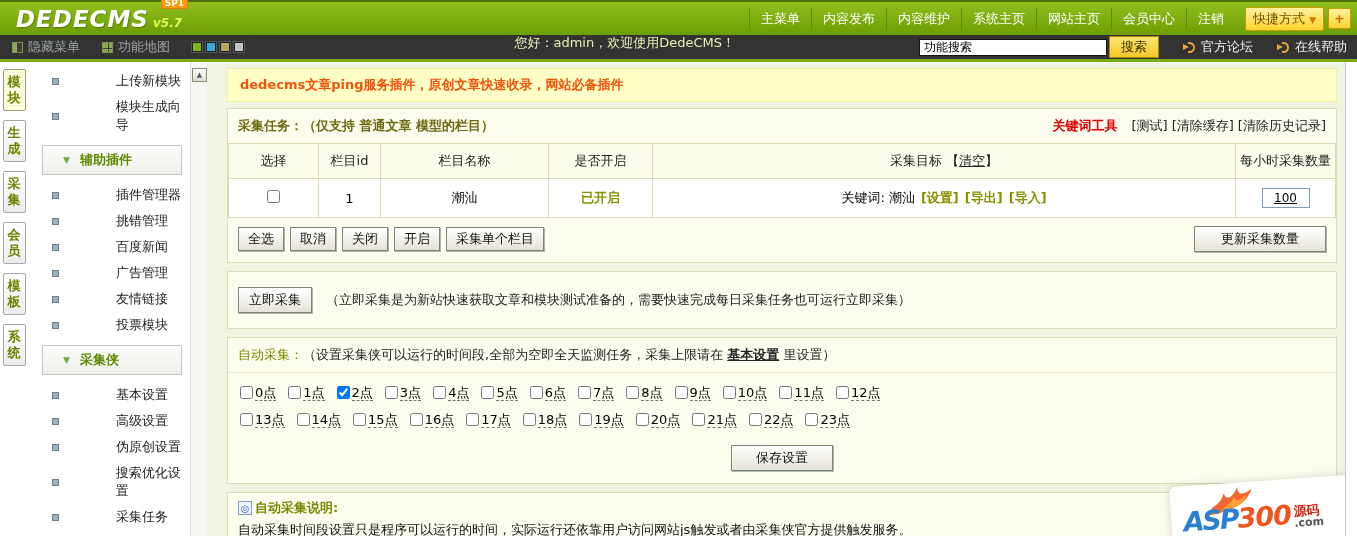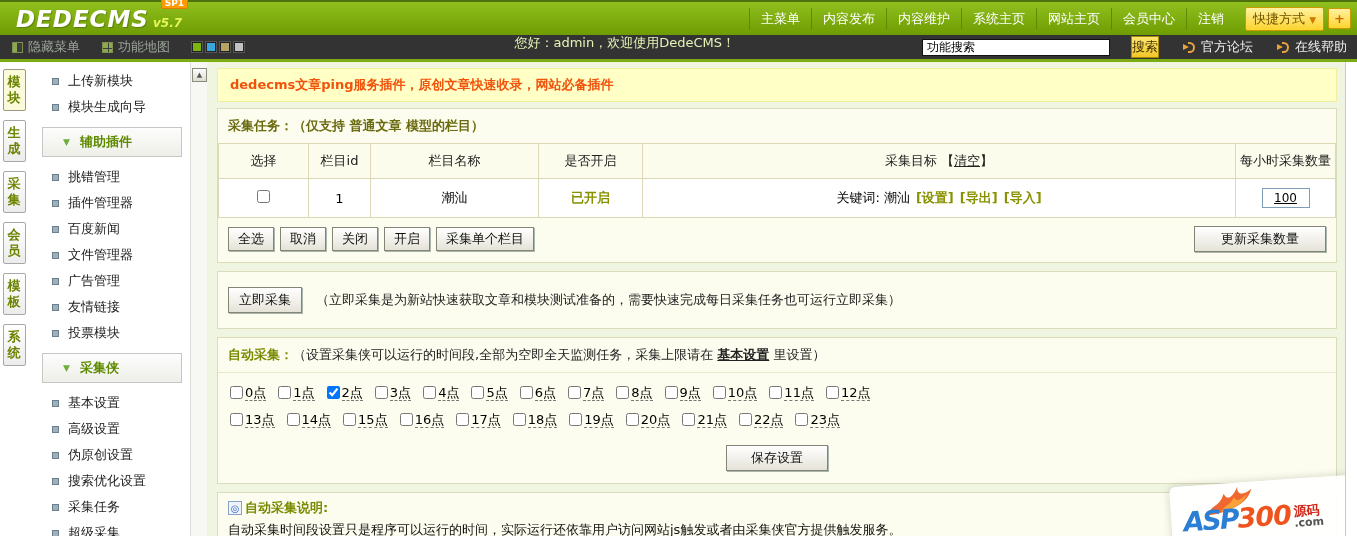--- a/index.html
+++ b/index.html
@@ -31,49 +31,49 @@
   .db-ico { display:inline-block; width:11px; height:11px; margin-right:5px; border:1px solid #7f8f4f;
             background:linear-gradient(90deg,#8ba94e 45%,#3d3d3d 45%); }
   .db-ico.grid { background:
       linear-gradient(#3d3d3d,#3d3d3d) 5px 0/1px 11px no-repeat,
       linear-gradient(#3d3d3d,#3d3d3d) 0 5px/11px 1px no-repeat, #8ba94e; }
   .swatches { display:flex; gap:4px; margin-right:auto; }
   .swatch { width:10px; height:10px; border:1px solid #222; outline:1px solid #555; cursor:pointer; }
   .func-search { width:188px; height:17px; border:1px solid #111; font-size:12px; padding:0 4px;
             font-family:inherit; }
   .search-btn { background:linear-gradient(#ffe671,#f3c728); border:1px solid #a88a00; color:#3d2e00;
-            padding:1px 0; margin-left:21px; cursor:pointer; font-size:13px; font-family:inherit; }
+            padding:1px 11px; margin-left:2px; cursor:pointer; font-size:13px; font-family:inherit; }
   .spk { position:relative; width:13px; height:12px; display:inline-block; margin:0 5px 0 24px; }
   .spk::before { content:""; position:absolute; left:0; top:3px; border-top:3px solid transparent;
             border-bottom:3px solid transparent; border-left:6px solid #e8a33d; }
   .spk::after { content:""; position:absolute; left:5px; top:1px; width:5px; height:7px;
             border:2px solid #e8a33d; border-left:none; border-radius:0 8px 8px 0; }
   .db-link { color:#eee; cursor:pointer; }
   .greenstrip { height:3px; background:#7cab13; }
 
   
   .content { position:absolute; top:62px; bottom:0; left:0; right:0; display:flex; background:#fff; }
   .tabs-col { width:28px; padding-top:7px; background:#fff; }
   .vtab { width:23px; margin:0 auto 9px; border:1px solid #a8a8a8; border-radius:2px;
           background:linear-gradient(#ffffff,#ececec); color:#6b8400; font-weight:bold;
           text-align:center; line-height:16px; padding:4px 0; word-break:break-all; cursor:pointer; }
   .vtab.active { background:#fbfbdc; border-color:#9a9a7a; }
   .menu-col { width:162px; background:#fff; padding-top:6px; overflow:hidden; }
-  .mi { display:flex; align-items:center; padding:4px 0 4px 24px; color:#1c1c1c; cursor:pointer; }
+  .mi { display:flex; align-items:center; padding:4px 0 4px 24px; color:#1c1c1c; cursor:pointer;gap:48px; }
   .mi .bullet { width:7px; height:7px; background:#9fb0bd; border:1px solid #6c7f8d; margin-right:9px; }
   .ghead { margin:7px 8px 7px 14px; border:1px solid #c6c6c6; background:linear-gradient(#fdfdfd,#efefe8);
           padding:5px 0 5px 20px; font-weight:bold; color:#5e8a00; cursor:pointer; display:flex; align-items:center; }
   .ghead .arr { color:#6fae3c; font-size:9px; margin-right:10px; }
   .mscroll { width:17px; background:#f7f7f3; border-left:1px solid #e0e0da; position:relative; }
   .scroll-up { position:absolute; top:6px; left:1px; width:15px; height:14px;
           background:linear-gradient(#fdfdfd,#dddcd4); border:1px solid #8a8a7a; color:#555;
           font-size:7px; line-height:12px; text-align:center; cursor:pointer; }
 
   
-  .main { flex:1; background:#f0f5e1; padding:6px 8px 0 10px; overflow:hidden; position:relative; }
+  .main { flex:1; background:#f0f5e1; padding:6px 8px 0 20px; overflow:hidden; position:relative; }
   .right-spacer { width:12px; background:#fff; border-left:1px solid #c9c9c9; }
 
   .banner { background:#ffffc6; border:1px solid #efef9e; color:#f2530a; font-weight:bold;
           padding:7px 12px; margin-bottom:6px; }
   .box { background:#fdfdef; border:1px solid #dcdcba; margin-bottom:8px; }
   .box-hd { display:flex; align-items:center; padding:8px 10px; }
   .task-title { color:#6a6a10; font-weight:bold; }
   .kw-area { margin-left:auto; }
   .kw-tool { color:#dd0000; font-weight:bold; margin-right:6px; }
   .kwlink { color:#222; margin-left:4px; cursor:pointer; }
@@ -91,21 +91,21 @@
   .btn { background:linear-gradient(#ffffff,#e5e3d8); border:1px solid #848474;
           box-shadow:1px 1px 0 rgba(70,95,95,.45); padding:2px 9px; font-size:13px; color:#111;
           cursor:pointer; font-family:inherit; }
   .btnrow { display:flex; align-items:center; gap:6px; padding:8px 10px 10px; }
   .update-btn { margin-left:auto; padding:3px 26px; }
 
   .now-box { display:flex; align-items:center; padding:15px 10px; }
   .now-btn { padding:3px 10px; margin-right:14px; }
   .now-note { color:#222; }
 
-  .auto-title { color:#7a8a00; font-weight:bold; }
+  .auto-title { color:#7a8a00; font-weight:normal; }
   .auto-note { color:#222; }
   .auto-note .ln { text-decoration:underline; font-weight:bold; cursor:pointer; }
   .hours { border-top:1px solid #e8e8cc; padding:8px 12px 2px; }
   .hour-row { line-height:27px; }
   .hour-label { display:inline-flex; align-items:center; margin-right:12px; cursor:pointer; }
   .hour-label input { width:13px; height:13px; margin:0 2px 0 0; }
   .hour-label .hl-text { border-bottom:1px dashed #777; line-height:15px; }
   .save-row { text-align:center; padding:8px 0 12px; }
   .save-btn { padding:3px 24px; }
 
@@ -199,33 +199,29 @@
       <div class="mi">
         <span class="bullet"></span>
         <span>模块生成向导</span>
       </div>
       <div class="ghead">
         <span class="arr">▼</span>
         <span>辅助插件</span>
       </div>
       <div class="mi">
         <span class="bullet"></span>
+        <span>插件管理器</span>
+      </div>
+      <div class="mi">
+        <span class="bullet"></span>
         <span>挑错管理</span>
       </div>
       <div class="mi">
         <span class="bullet"></span>
-        <span>插件管理器</span>
-      </div>
-      <div class="mi">
-        <span class="bullet"></span>
         <span>百度新闻</span>
-      </div>
-      <div class="mi">
-        <span class="bullet"></span>
-        <span>文件管理器</span>
       </div>
       <div class="mi">
         <span class="bullet"></span>
         <span>广告管理</span>
       </div>
       <div class="mi">
         <span class="bullet"></span>
         <span>友情链接</span>
       </div>
       <div class="mi">
@@ -266,20 +262,24 @@
     <div class="scroll-up">▲</div>
   </div>
 
   <div class="main">
 
     <div class="banner">dedecms文章ping服务插件，原创文章快速收录，网站必备插件</div>
 
     <div class="box">
       <div class="box-hd">
         <span class="task-title">采集任务：（仅支持 普通文章 模型的栏目）</span>
+        <span class="kw-area">
+          <span class="kw-tool">关键词工具</span>
+          <span id="kwLinks"><span class="kwlink">[测试]</span><span class="kwlink">[清除缓存]</span><span class="kwlink">[清除历史记录]</span></span>
+        </span>
       </div>
       <table class="task">
         <tbody>
             <tr>
           <th style="width:90px">选择</th>
           <th style="width:62px">栏目id</th>
           <th style="width:168px">栏目名称</th>
           <th style="width:104px">是否开启</th>
           <th class="tgt" style="text-align:center"><span>采集目标 【</span><span class="clear-link">清空</span><span>】</span></th>
           <th style="width:100px">每小时采集数量</th>

